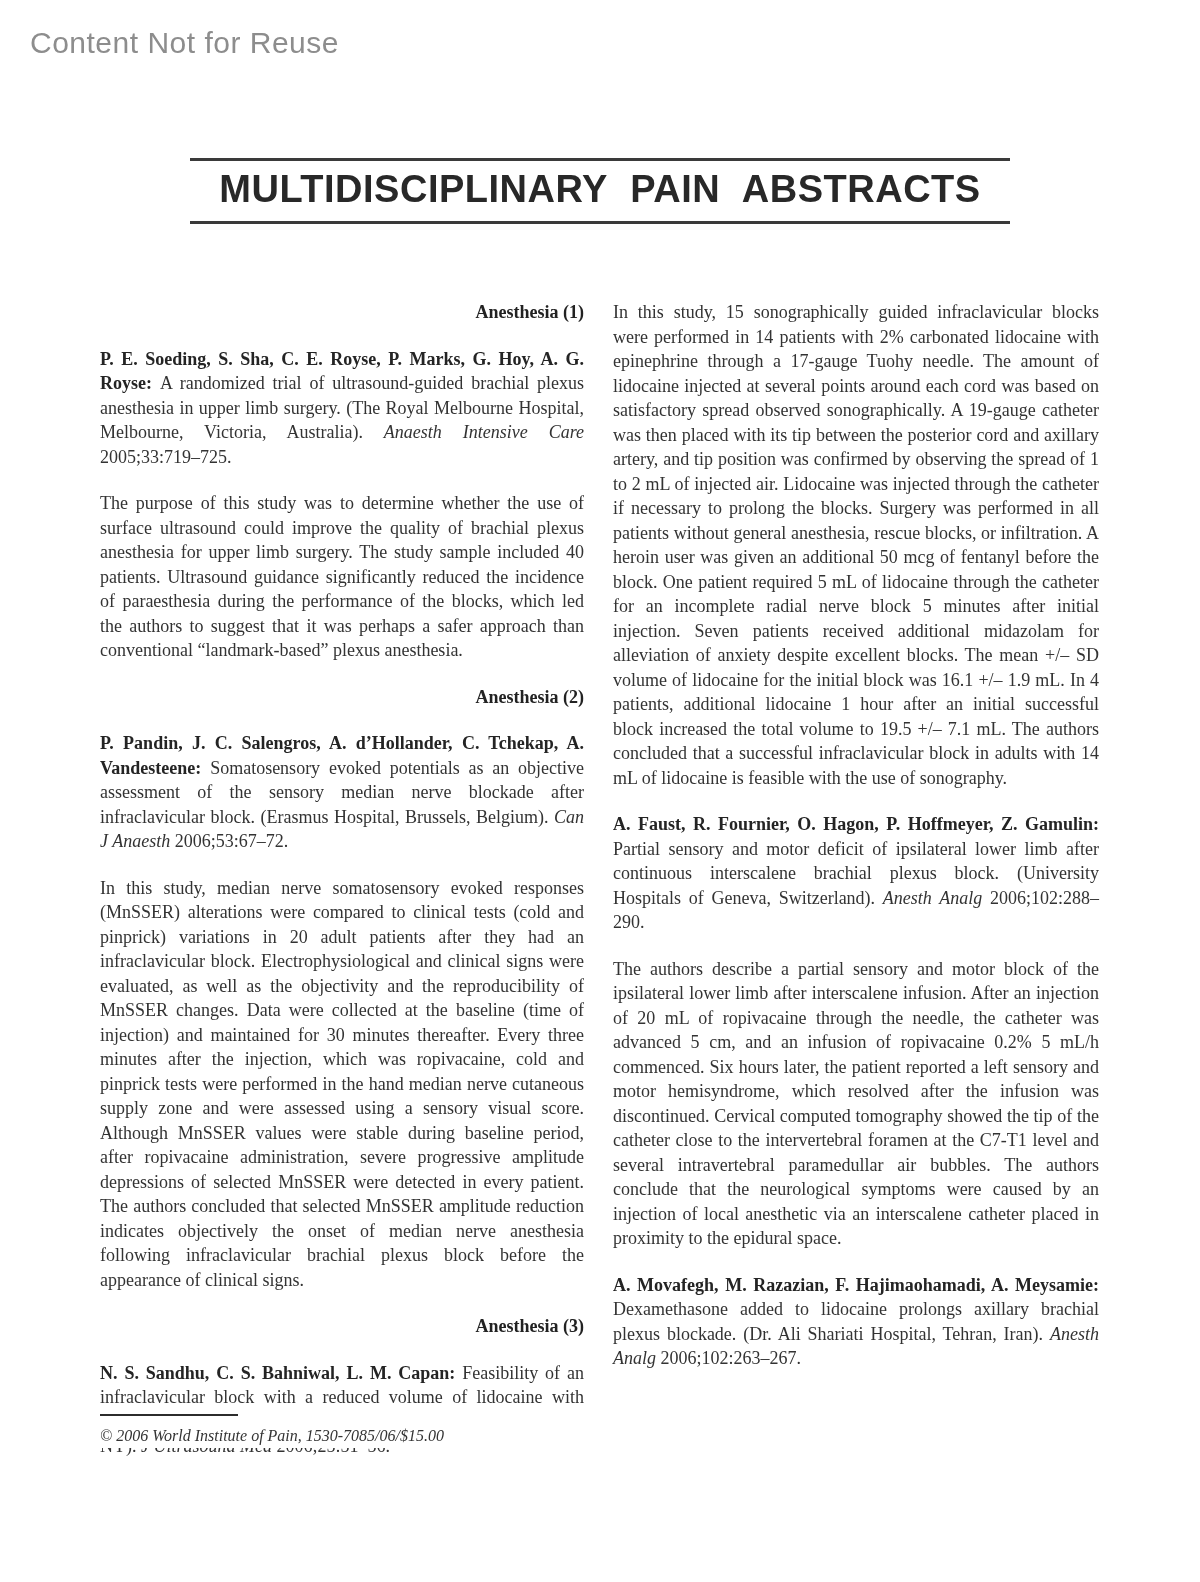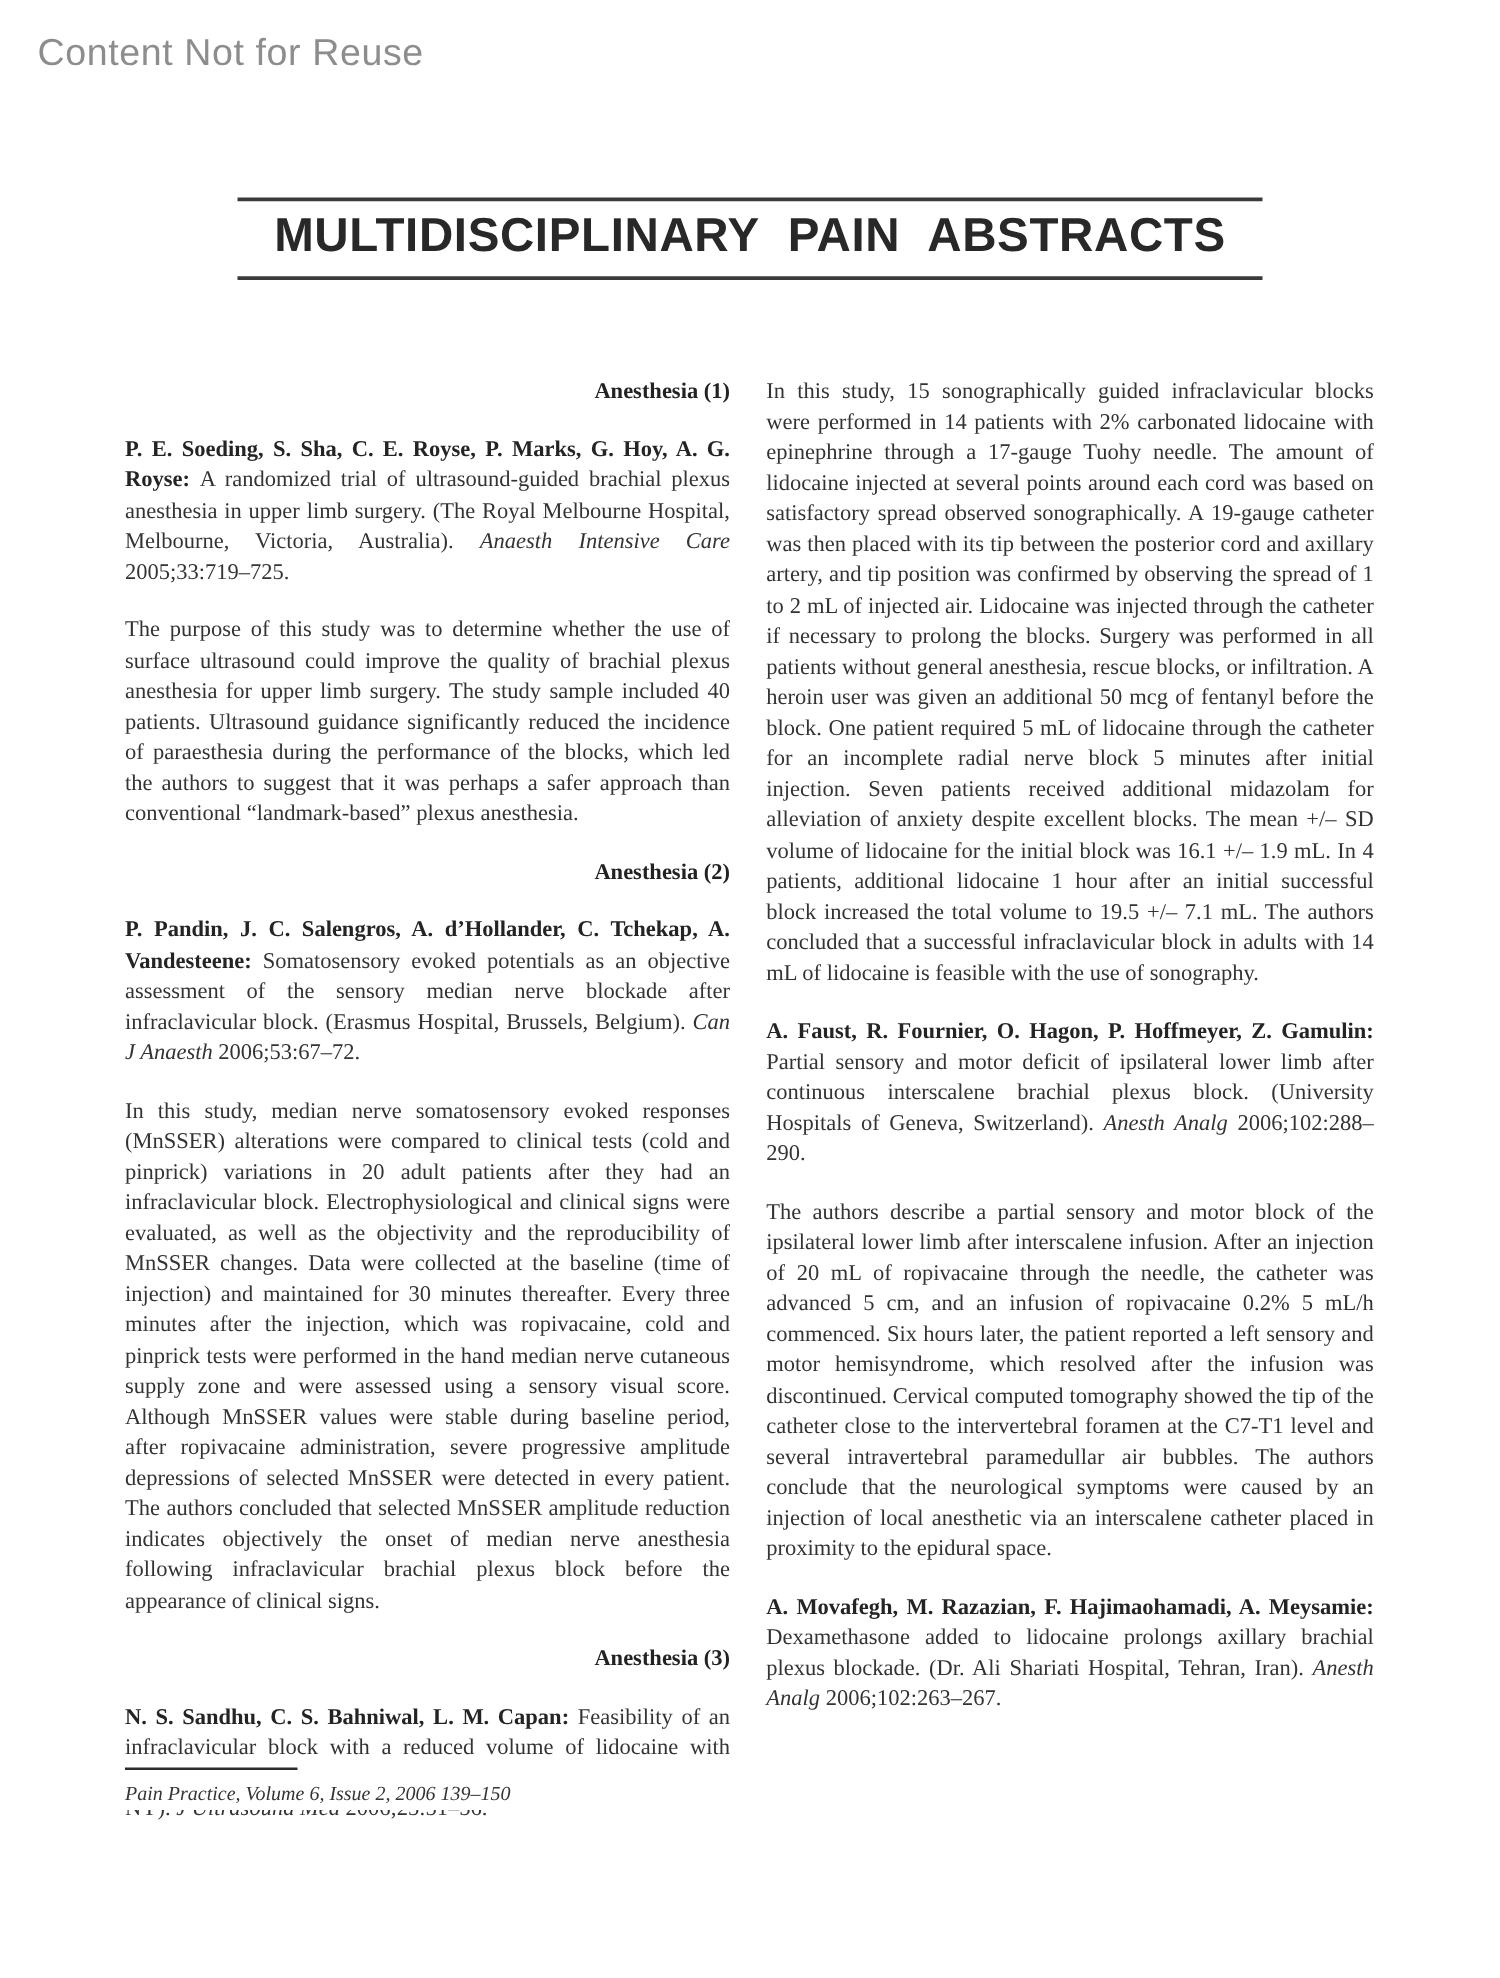--- a/index.html
+++ b/index.html
@@ -73,16 +73,16 @@
 
   <div class="col col-right">
       <div class="abs-paragraph">In this study, 15 sonographically guided infraclavicular blocks were performed in 14 patients with 2% carbonated lidocaine with epinephrine through a 17-gauge Tuohy needle. The amount of lidocaine injected at several points around each cord was based on satisfactory spread observed sonographically. A 19-gauge catheter was then placed with its tip between the posterior cord and axillary artery, and tip position was confirmed by observing the spread of 1 to 2 mL of injected air. Lidocaine was injected through the catheter if necessary to prolong the blocks. Surgery was performed in all patients without general anesthesia, rescue blocks, or infiltration. A heroin user was given an additional 50 mcg of fentanyl before the block. One patient required 5 mL of lidocaine through the catheter for an incomplete radial nerve block 5 minutes after initial injection. Seven patients received additional midazolam for alleviation of anxiety despite excellent blocks. The mean +/– SD volume of lidocaine for the initial block was 16.1 +/– 1.9 mL. In 4 patients, additional lidocaine 1 hour after an initial successful block increased the total volume to 19.5 +/– 7.1 mL. The authors concluded that a successful infraclavicular block in adults with 14 mL of lidocaine is feasible with the use of sonography.</div>
       <div class="abs-citation"><span class="seg-bold">A. Faust, R. Fournier, O. Hagon, P. Hoffmeyer, Z. Gamulin: </span><span class="seg-normal">Partial sensory and motor deficit of ipsilateral lower limb after continuous interscalene brachial plexus block. (University Hospitals of Geneva, Switzerland). </span><span class="seg-italic">Anesth Analg</span><span class="seg-normal"> 2006;102:288–290.</span></div>
       <div class="abs-paragraph">The authors describe a partial sensory and motor block of the ipsilateral lower limb after interscalene infusion. After an injection of 20 mL of ropivacaine through the needle, the catheter was advanced 5 cm, and an infusion of ropivacaine 0.2% 5 mL/h commenced. Six hours later, the patient reported a left sensory and motor hemisyndrome, which resolved after the infusion was discontinued. Cervical computed tomography showed the tip of the catheter close to the intervertebral foramen at the C7-T1 level and several intravertebral paramedullar air bubbles. The authors conclude that the neurological symptoms were caused by an injection of local anesthetic via an interscalene catheter placed in proximity to the epidural space.</div>
       <div class="abs-citation"><span class="seg-bold">A. Movafegh, M. Razazian, F. Hajimaohamadi, A. Meysamie: </span><span class="seg-normal">Dexamethasone added to lidocaine prolongs axillary brachial plexus blockade. (Dr. Ali Shariati Hospital, Tehran, Iran). </span><span class="seg-italic">Anesth Analg</span><span class="seg-normal"> 2006;102:263–267.</span></div>
     </div>
 
   <div class="footnote">
     <div class="footnote-rule"></div>
-    <div>Pain Practice, Volume 6, Issue 2, 2006 139–150</div>
+    <div>© 2006 World Institute of Pain, 1530-7085/06/$15.00</div>
   </div>
 
 </div>
 
 </body></html>

